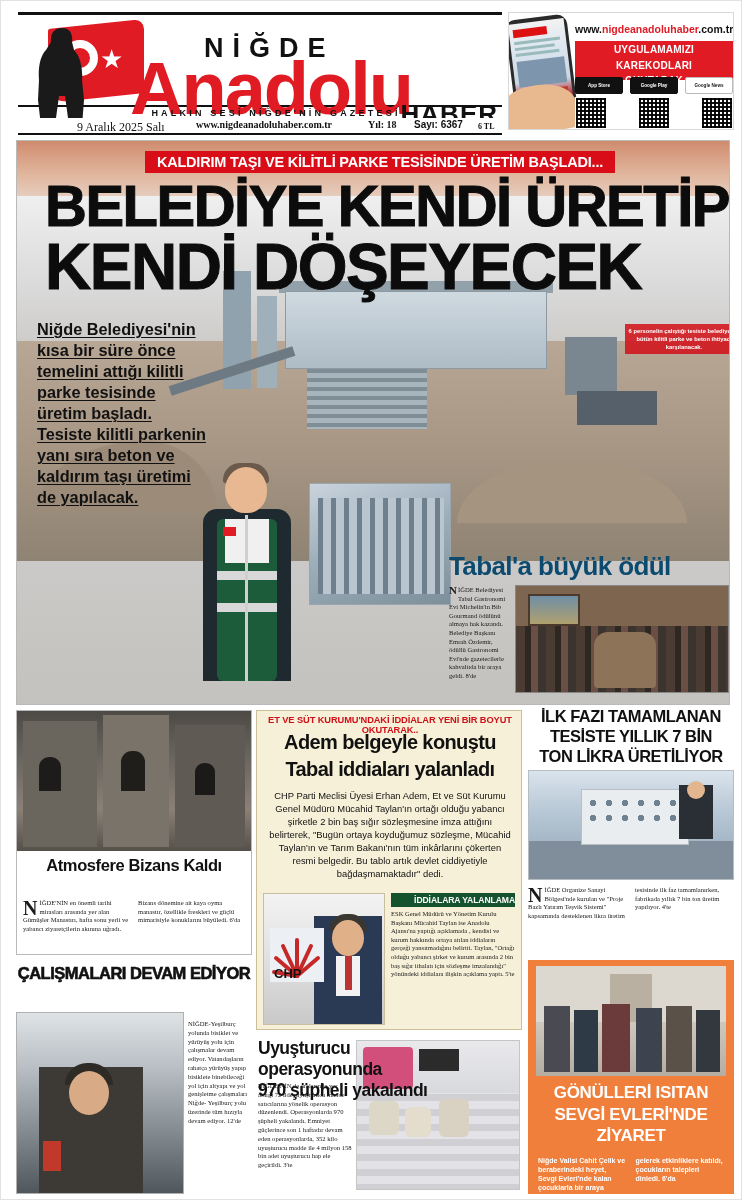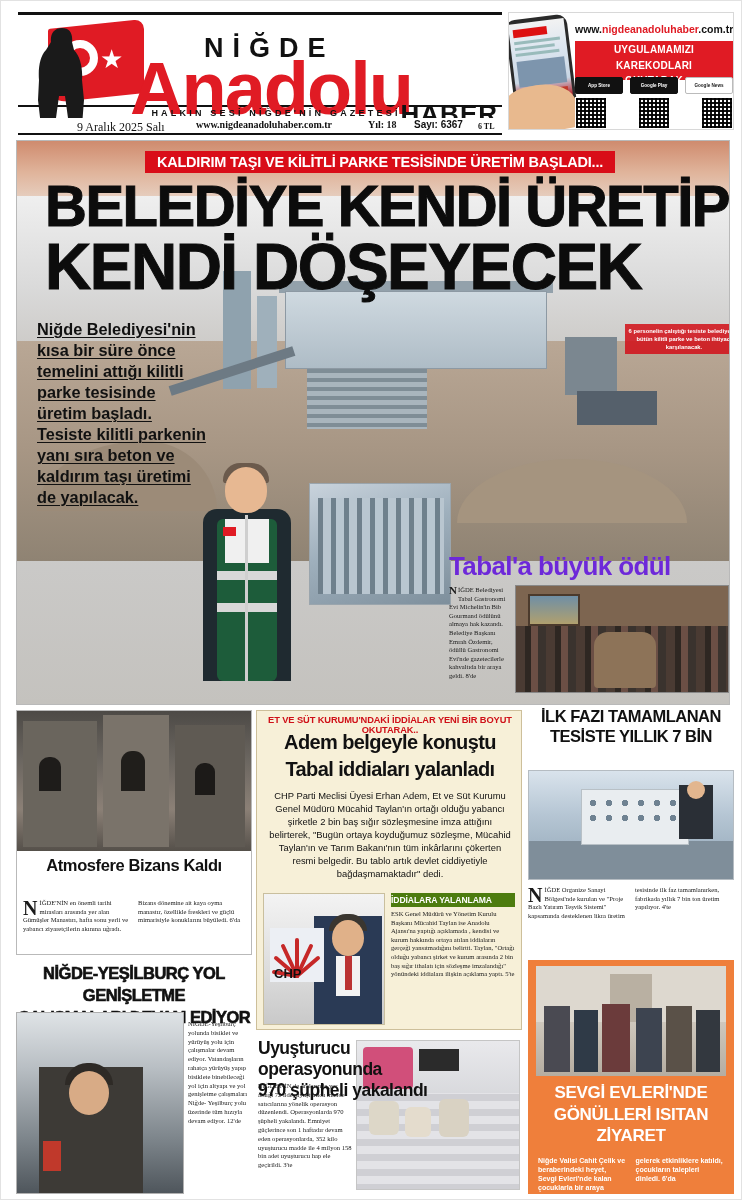--- a/index.html
+++ b/index.html
@@ -142,21 +142,21 @@
 
   .small-photo { position: absolute; left: 292px; top: 342px; width: 142px; height: 122px;
       background: linear-gradient(160deg,#c9d3dc 0%,#9fb0bd 45%,#7e8f9c 100%);
       border: 1px solid #9aa5ad; overflow: hidden; }
   .sp-grid { position: absolute; left: 8px; top: 14px; width: 126px; height: 96px;
       background: repeating-linear-gradient(90deg,#6f808c 0 5px,#b9c6d0 5px 13px),
                   repeating-linear-gradient(0deg,#64747f 0 6px,transparent 6px 14px); }
 
   
   .tabal { position: absolute; left: 449px; top: 552px; width: 281px; height: 152px; }
-  .tabal-h { font-weight: bold; font-size: 26px; line-height: 29px; color: #6d28d9; letter-spacing: -.6px; }
+  .tabal-h { font-weight: bold; font-size: 26px; line-height: 29px; color: #0c4a6e; letter-spacing: -.6px; }
   .tabal-txt { position: absolute; left: 0; top: 34px; width: 62px; font-size: 6.6px; line-height: 8.6px;
       color: #1a1a1a; font-family: "Liberation Serif", serif; }
   .tabal-txt .dropcap { float: left; font-size: 11px; font-weight: bold; line-height: 9px;
       margin: 0 1px 0 0; }
   .tabal-photo { position: absolute; left: 66px; top: 33px; width: 214px; height: 108px;
       background: linear-gradient(180deg,#6d4f3c 0%,#8a6b52 40%,#5b4334 100%); border: 1px solid #888;
       overflow: hidden; }
   .tb-wall { position: absolute; left:0; top:0; width:214px; height:48px; background: #7d6550; }
   .tb-art { position: absolute; left: 12px; top: 8px; width: 52px; height: 32px;
       background: linear-gradient(180deg,#6f8fa6,#b0a06e); border: 2px solid #4b3a2c; }
@@ -218,22 +218,22 @@
       border: 1px solid #c9bf9e; overflow: hidden; }
   .chp-logo { position: absolute; left: 6px; top: 34px; width: 54px; height: 54px; }
   .ap-person { position: absolute; left: 50px; top: 22px; width: 68px; height: 110px; background: #2a3a55; }
   .ap-face { position: absolute; left: 68px; top: 26px; width: 32px; height: 36px; background: #e0b189;
       border-radius: 50%; }
   .ap-hair { position: absolute; left: 65px; top: 20px; width: 38px; height: 17px; background: #3a3630;
       border-radius: 20px 20px 0 0; }
   .ap-shirt { position: absolute; left: 72px; top: 62px; width: 24px; height: 40px; background: #f2f2f2; }
   .ap-tie { position: absolute; left: 81px; top: 62px; width: 7px; height: 34px; background: #b33; }
   .adem-side { position: absolute; left: 134px; top: 182px; width: 124px; }
-  .adem-sidebar-h { background: #4d7c0f; color: #fff; font-weight: bold; font-size: 8.6px;
-      text-align: left; padding: 2px 0; letter-spacing: -.1px; }
+  .adem-sidebar-h { background: #14532d; color: #fff; font-weight: bold; font-size: 8.6px;
+      text-align: right; padding: 2px 0; letter-spacing: -.1px; }
   .adem-side-txt { margin-top: 3px; font-size: 6.6px; line-height: 8.6px; color: #1a1a1a;
       font-family: "Liberation Serif", serif; }
 
   
   .uyu { position: absolute; left: 256px; top: 1036px; width: 266px; height: 158px; overflow: hidden; }
   .uyu-h { position: absolute; left: 2px; top: 2px; width: 200px;
       font-weight: bold; font-size: 17.5px; line-height: 21px; color: #111; letter-spacing: -.5px; }
   .uyu-photo { position: absolute; left: 100px; top: 4px; width: 164px; height: 150px;
       background: linear-gradient(180deg,#e9e9ec 0%,#d2d3d7 50%,#b8babf 100%);
       border: 1px solid #c5c5c5; overflow: hidden; }
@@ -424,21 +424,20 @@
       <div>Atmosfere Bizans Kaldı</div>
     </div>
     <div class="ziy-body">
       <span class="dropcap">N</span><span>İĞDE'NİN en önemli tarihi mirasları arasında yer alan Gümüşler Manastırı, hafta sonu yerli ve yabancı</span>
       <span>ziyaretçilerin akınına uğradı. Bizans dönemine ait kaya oyma manastır, özellikle freskleri ve güçlü mimarisiyle konuklarını büyüledi. 6'da</span>
     </div>
   </div>
 
   <div class="yes">
     <div class="yes-h">
-      <div>NİĞDE-YEŞİLBURÇ YOL GENİŞLETME</div>
       <div>ÇALIŞMALARI DEVAM EDİYOR</div>
     </div>
     <div class="yes-photo">
       <div class="yp-person"></div>
         <div class="yp-hair"></div>
         <div class="yp-face"></div>
       <div class="yp-mic"></div>
     </div>
     <div class="yes-body">NİĞDE-Yeşilburç yolunda bisiklet ve yürüyüş yolu için çalışmalar devam ediyor. Vatandaşların rahatça yürüyüş yapıp bisiklete binebileceği yol için altyapı ve yol genişletme çalışmaları Niğde- Yeşilburç yolu üzerinde tüm hızıyla devam ediyor. 12'de</div>
   </div>
@@ -490,20 +489,21 @@
       <div>Uyuşturucu operasyonunda</div>
       <div>970 şüpheli yakalandı</div>
     </div>
     <div class="uyu-body">NİĞDE'NİN de aralarında yer aldığı 72 ilde, uyuşturucu madde satıcılarına yönelik operasyon düzenlendi. Operasyonlarda 970 şüpheli yakalandı. Emniyet güçlerince son 1 haftadır devam eden operasyonlarda, 352 kilo uyuşturucu madde ile 4 milyon 158 bin adet uyuşturucu hap ele geçirildi. 3'te</div>
   </div>
 
   <div class="lik">
     <div class="lik-h">
       <div>İLK FAZI TAMAMLANAN</div>
       <div>TESİSTE YILLIK 7 BİN</div>
+      <div>TON LİKRA ÜRETİLİYOR</div>
     </div>
     <div class="lik-photo">
       <div class="lp2-floor"></div>
         <div class="lp2-machine"></div>
         <div class="lp2-dots"></div>
       <div class="lp2-worker"></div>
         <div class="lp2-wface"></div>
     </div>
     <div class="lik-body">
       <span class="dropcap">N</span><span>İĞDE Organize Sanayi Bölgesi'nde kurulan ve "Proje Bazlı Yatırım Teşvik Sistemi" kapsamında</span>
@@ -516,22 +516,22 @@
       <div class="sv-wall"></div>
         <div class="sv-door"></div>
       <div class="sv-p1"></div>
         <div class="sv-p2"></div>
         <div class="sv-p3"></div>
       <div class="sv-p4"></div>
         <div class="sv-p5"></div>
         <div class="sv-p6"></div>
     </div>
     <div class="sev-h">
+      <div>GÖNÜLLERİ ISITAN</div>
       <div>SEVGİ EVLERİ'NDE</div>
-      <div>GÖNÜLLERİ ISITAN</div>
       <div>ZİYARET</div>
     </div>
     <div class="sev-body">
       <span>Niğde Valisi Cahit Çelik ve beraberindeki heyet, Sevgi Evleri'nde kalan çocuklarla</span>
       <span>bir araya gelerek etkinliklere katıldı, çocukların talepleri dinledi. 6'da</span>
     </div>
   </div>
 
   <div class="page-border"></div>
 </div>

